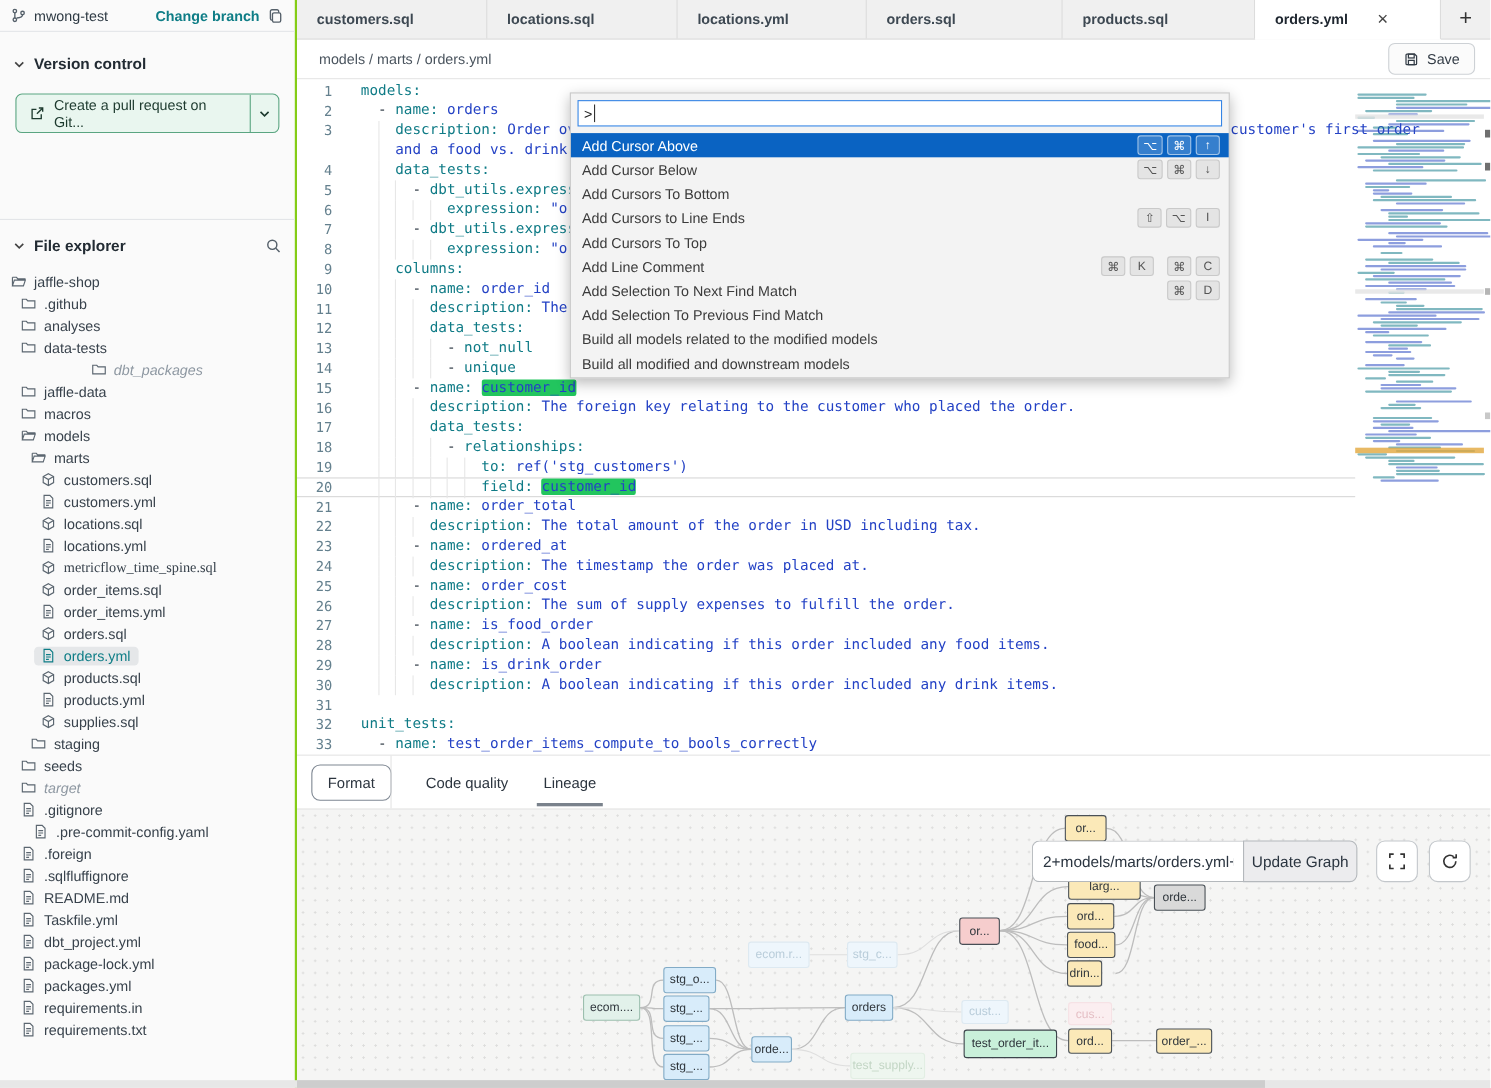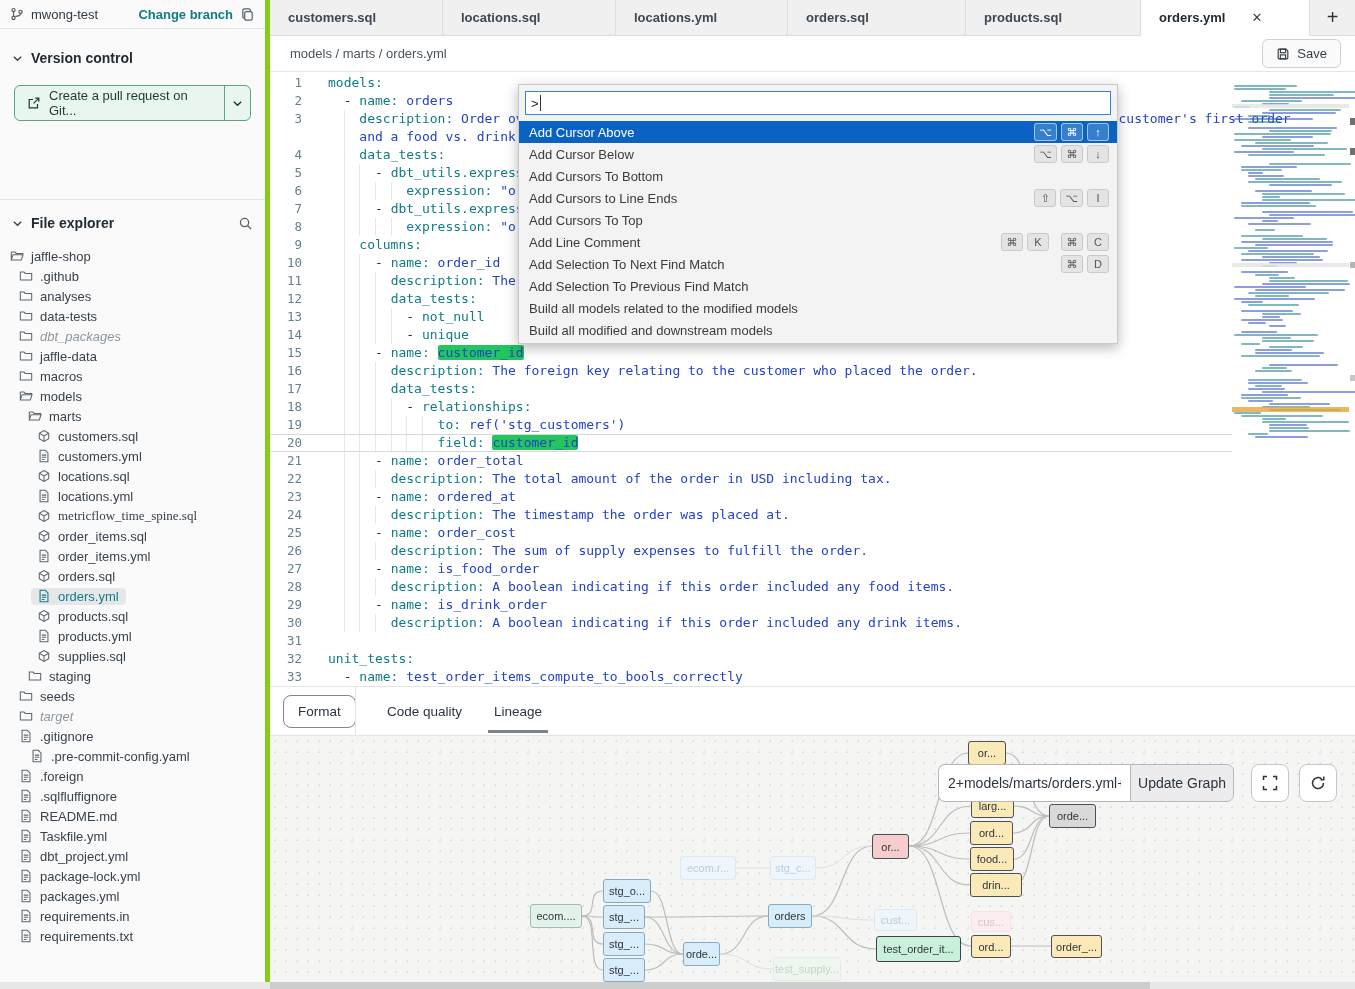--- a/index.html
+++ b/index.html
@@ -1,20 +1,20 @@
 <!DOCTYPE html>
 <html><head>
 <meta charset="utf-8">
 <style>
   * { margin:0; padding:0; box-sizing:border-box; }
   html,body { width:1355px; height:989px; overflow:hidden; font-family:"Liberation Sans",sans-serif; background:#fff; }
   #app { position:relative; width:1355px; height:989px; }
 
   
-  #sidebar { position:absolute; left:0; top:0; width:270px; height:989px; background:#fafafa; border-right:5px solid #84cc16; }
+  #sidebar { position:absolute; left:0; top:0; width:270px; height:989px; background:#fafafa; border-right:2px solid #84cc16; }
   .git-row { height:29px; display:flex; align-items:center; padding:0 10px; border-bottom:1px solid #e3e5e8; gap:7px; }
   .git-row .branch-name { font-size:13px; color:#2e3a44; flex:0 0 auto; }
   .git-row .spacer { flex:1; }
   .link-teal { font-size:13px; color:#0e7d86; font-weight:600; cursor:pointer; }
   .icn { display:inline-flex; align-items:center; justify-content:center; color:#55606a; }
   .section-header { display:flex; align-items:center; gap:8px; padding:0 12px; height:30px; margin-top:8px; }
   .section-header .title { font-size:14px; font-weight:700; color:#222b33; }
   .section-header .sp { flex:1; }
   #vc-header { margin-top:14px; }
   .pr-btn { margin:12px 14px 0 14px; height:36px; display:flex; border:1px solid #5aa581; border-radius:6px; background:#e9f6ef; overflow:hidden; cursor:pointer; }
@@ -205,21 +205,21 @@
         <div class="trow" style="padding-left: 13px;">
           <span class="twrap">
             <span class="ticon">
               <svg width="14" height="14" viewBox="0 0 16 16" fill="none" stroke="currentColor" stroke-width="1.2">
                 <path d="M1.5 3.5h4.2l1.4 1.6h7.4v7.4h-13z"></path>
               </svg>
             </span>
             <span class="tlabel">data-tests</span>
           </span>
         </div>
-        <div class="trow dim" style="padding-left: 13px;">
+        <div class="trow dim" style=" justify-content: center;">
           <span class="twrap">
             <span class="ticon">
               <svg width="14" height="14" viewBox="0 0 16 16" fill="none" stroke="currentColor" stroke-width="1.2">
                 <path d="M1.5 3.5h4.2l1.4 1.6h7.4v7.4h-13z"></path>
               </svg>
             </span>
             <span class="tlabel">dbt_packages</span>
           </span>
         </div>
         <div class="trow" style="padding-left: 13px;">
@@ -792,24 +792,24 @@
           <div class="gnode k-blue" style="left: 333px; top: 222px; width: 42px; height: 24px;">stg_...</div>
           <div class="gnode k-gblue" style="left: 410px; top: 120px; width: 56px; height: 24px;">ecom.r...</div>
           <div class="gnode k-gblue" style="left: 500px; top: 120px; width: 46px; height: 24px;">stg_c...</div>
           <div class="gnode k-blue" style="left: 413px; top: 206px; width: 37px; height: 24px;">orde...</div>
           <div class="gnode k-blue" style="left: 498px; top: 168px; width: 44px; height: 24px;">orders</div>
           <div class="gnode k-ggreen" style="left: 503px; top: 221px; width: 68px; height: 24px;">test_supply...</div>
           <div class="gnode k-pink" style="left: 602px; top: 98px; width: 37px; height: 25px;">or...</div>
           <div class="gnode k-gblue" style="left: 604px; top: 173px; width: 43px; height: 22px;">cust...</div>
           <div class="gnode k-green" style="left: 606px; top: 200px; width: 85px; height: 26px;">test_order_it...</div>
           <div class="gnode k-yellow" style="left: 698px; top: 5px; width: 38px; height: 24px;">or...</div>
-          <div class="gnode k-yellow" style="left: 701px; top: 58px; width: 43px; height: 24px;">larg...</div>
+          <div class="gnode k-yellow" style="left: 701px; top: 58px; width: 66px; height: 24px;">larg...</div>
           <div class="gnode k-yellow" style="left: 700px; top: 85px; width: 43px; height: 24px;">ord...</div>
           <div class="gnode k-yellow" style="left: 700px; top: 111px; width: 44px; height: 24px;">food...</div>
-          <div class="gnode k-yellow" style="left: 700px; top: 137px; width: 52px; height: 24px;">drin...</div>
+          <div class="gnode k-yellow" style="left: 700px; top: 137px; width: 32px; height: 24px;">drin...</div>
           <div class="gnode k-gray" style="left: 779px; top: 68px; width: 47px; height: 24px;">orde...</div>
           <div class="gnode k-gpink" style="left: 701px; top: 175px; width: 40px; height: 21px;">cus...</div>
           <div class="gnode k-yellow" style="left: 701px; top: 199px; width: 40px; height: 23px;">ord...</div>
           <div class="gnode k-yellow" style="left: 781px; top: 199px; width: 51px; height: 23px;">order_...</div>
         </div>
       <div id="graph-toolbar">
         <input id="graph-search" value="2+models/marts/orders.yml+" style="">
         <button id="update-graph-btn">Update Graph</button>
       </div>
       <div class="gr-btn" id="fullscreen-btn">

